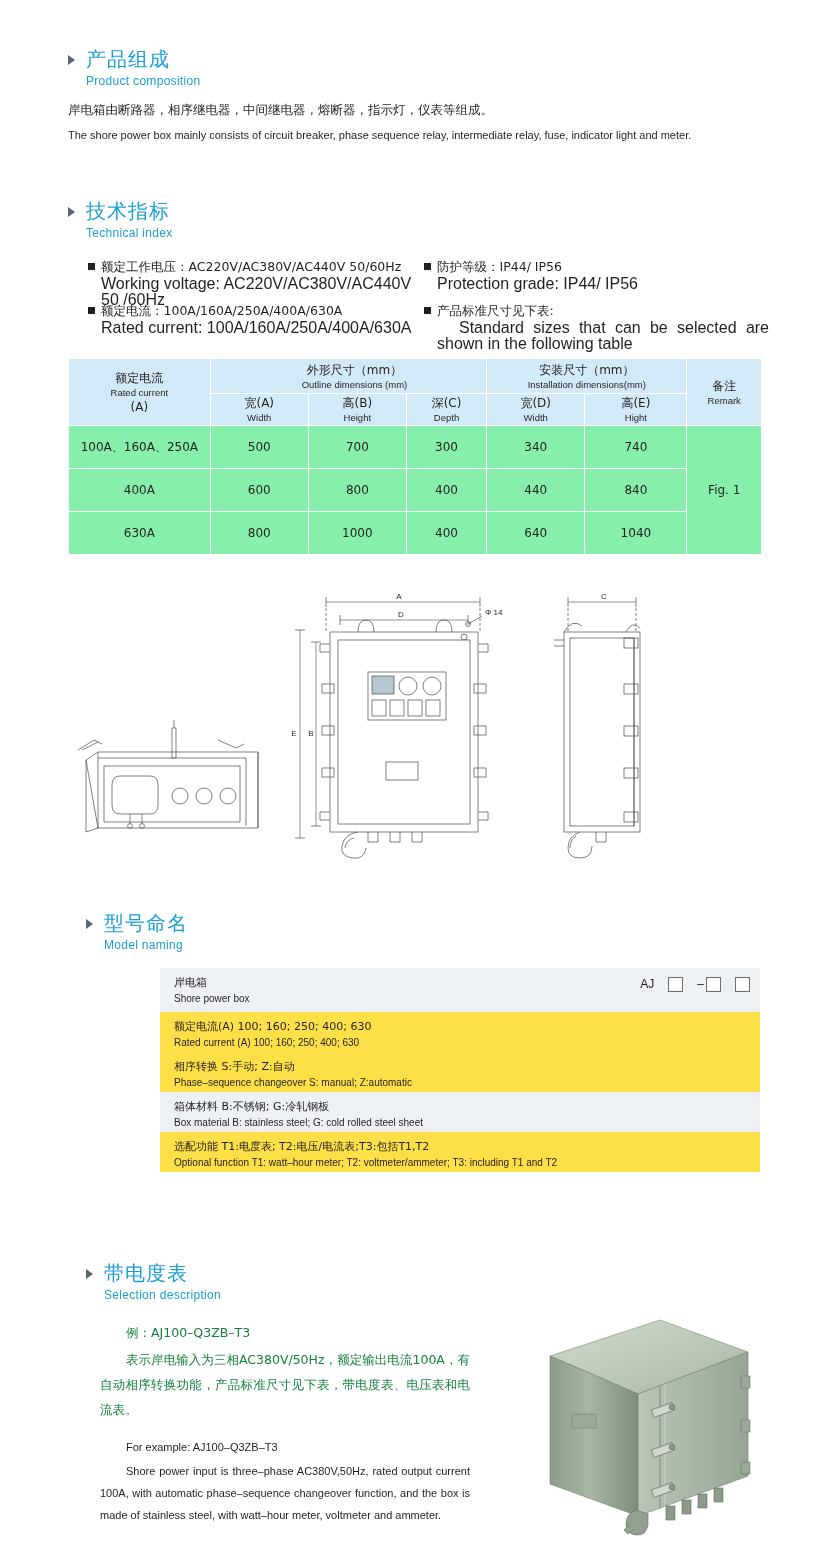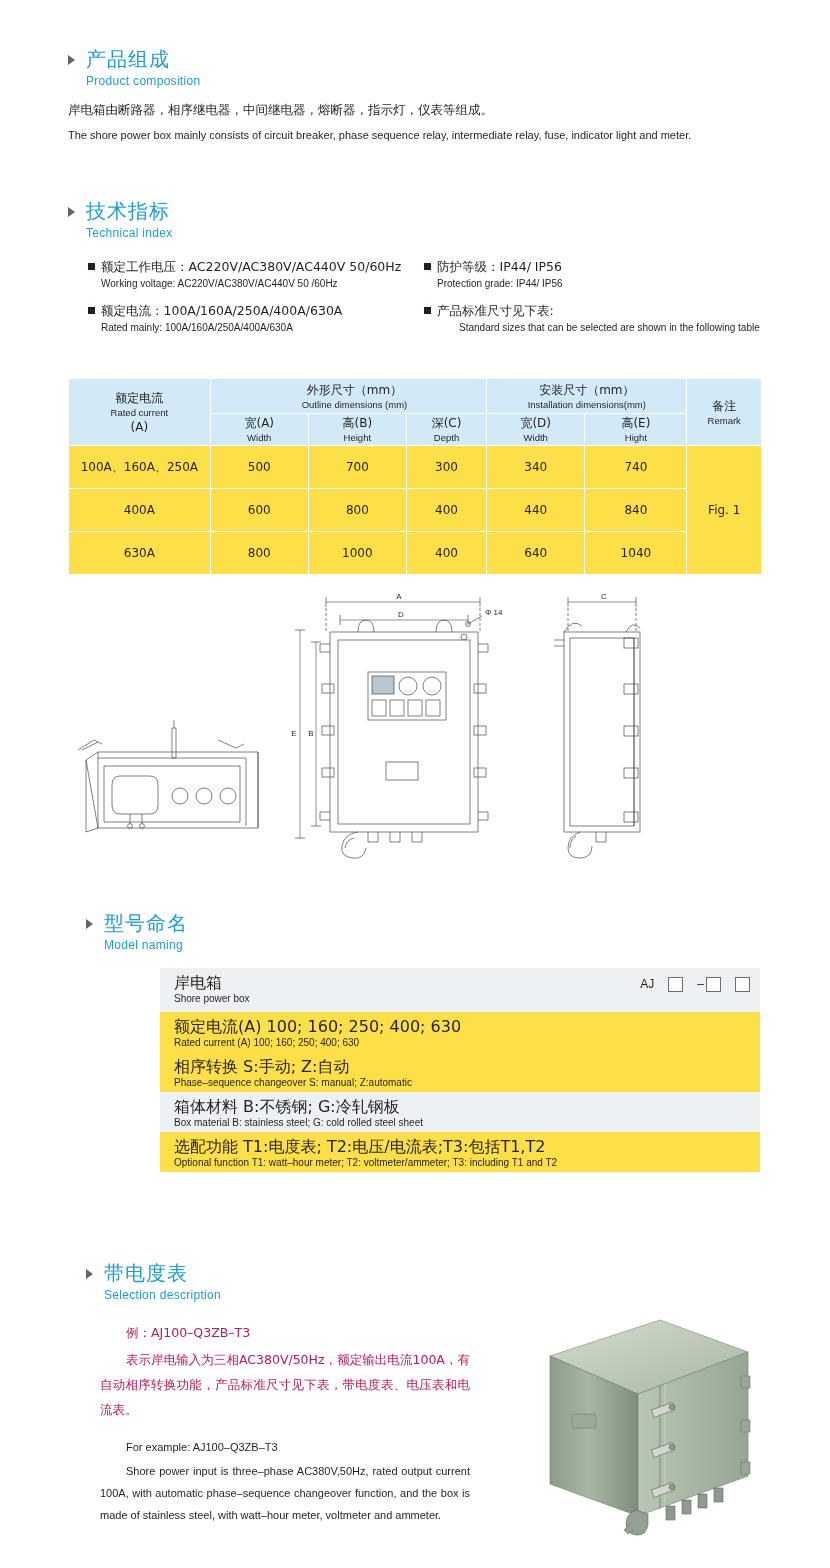--- a/index.html
+++ b/index.html
@@ -35,68 +35,68 @@
   .p-cn{font-size:12.5px;color:#231f20;line-height:20px;font-family:"DejaVu Sans",sans-serif;}
   .p-en{font-size:11px;color:#231f20;line-height:18px;}
 
   
   .bullet{
     display:inline-block;width:7px;height:7px;background:#231f20;
     margin-right:6px;vertical-align:1px;
   }
   .ti-item{position:absolute;}
   .ti-cn{font-size:12.5px;font-family:"DejaVu Sans",sans-serif;color:#231f20;line-height:18px;}
-  .ti-en{font-size:10px;color:#231f20;line-height:16px;margin-left:13px;}
+  .ti-en{font-size:16px;color:#231f20;line-height:16px;margin-left:13px;}
 
   
   table.spec{
-    position:absolute;left:68px;top:378px;width:694px;
+    position:absolute;left:68px;top:358px;width:694px;
     border-collapse:collapse;
     background:#eaf4fb;
   }
   table.spec td,table.spec th{
     border:1px solid #ffffff;
     text-align:center;
     vertical-align:middle;
     font-weight:normal;
     color:#231f20;
   }
   table.spec thead td{background:#d2e9f7;}
-  table.spec tbody td{background:#fde047;}
+  table.spec tbody td{background:#86efac;}
   .th-cn{font-size:12px;font-family:"DejaVu Sans",sans-serif;line-height:16px;}
   .th-en{font-size:9.5px;line-height:13px;}
   .cellv{font-size:12px;font-family:"DejaVu Sans",sans-serif;}
 
   
   .drawing{position:absolute;left:68px;top:580px;width:694px;height:290px;}
   .drawing svg{display:block;}
 
   
   .mn-wrap{position:absolute;left:160px;top:968px;width:600px;}
   .mn-row{
     position:relative;
     padding:7px 10px 7px 14px;
     box-sizing:border-box;
     width:600px;
   }
   .mn-row.a{background:#eef1f3;}
   .mn-row.b{background:#fde047;}
-  .mn-cn{font-size:16px;font-family:"DejaVu Sans",sans-serif;line-height:16px;color:#231f20;}
+  .mn-cn{font-size:11px;font-family:"DejaVu Sans",sans-serif;line-height:16px;color:#231f20;}
   .mn-en{font-size:10px;line-height:15px;color:#231f20;}
   .mn-code{
     position:absolute;right:10px;top:9px;font-size:12px;color:#231f20;
     display:flex;gap:14px;
   }
   .codebox{
     display:inline-block;width:13px;height:13px;border:1px solid #6d6e71;background:#fff;
   }
 
   
   .sel-txt{position:absolute;left:100px;top:1320px;width:370px;}
-  .sel-txt .l-cn{font-size:12.5px;font-family:"DejaVu Sans",sans-serif;line-height:25px;color:#be185d;text-align:justify;}
+  .sel-txt .l-cn{font-size:12.5px;font-family:"DejaVu Sans",sans-serif;line-height:25px;color:#15803d;text-align:justify;}
   .sel-txt .l-en{font-size:11px;line-height:22px;color:#231f20;text-align:justify;}
 
   
   .photo{position:absolute;left:520px;top:1310px;width:250px;height:230px;}
 </style>
 </head>
 <body>
 
 <div class="page">
 
@@ -115,21 +115,21 @@
     <div class="en">Technical index</div>
   </div>
 
   <div class="ti-item" style="left:88px;top:258px;width:340px;">
     <div class="ti-cn"><span class="bullet"></span><span>额定工作电压：AC220V/AC380V/AC440V  50/60Hz</span></div>
     <div class="ti-en">Working voltage: AC220V/AC380V/AC440V 50 /60Hz</div>
   </div>
 
   <div class="ti-item" style="left:88px;top:302px;width:340px;">
     <div class="ti-cn"><span class="bullet"></span><span>额定电流：100A/160A/250A/400A/630A</span></div>
-    <div class="ti-en">Rated mainly: 100A/160A/250A/400A/630A</div>
+    <div class="ti-en">Rated current: 100A/160A/250A/400A/630A</div>
   </div>
 
   <div class="ti-item" style="left:424px;top:258px;width:340px;">
     <div class="ti-cn"><span class="bullet"></span><span>防护等级：IP44/ IP56</span></div>
     <div class="ti-en">Protection grade: IP44/ IP56</div>
   </div>
 
   <div class="ti-item" style="left:424px;top:302px;width:345px;">
     <div class="ti-cn"><span class="bullet"></span><span>产品标准尺寸见下表:</span></div>
     <div class="ti-en" style="text-align:justify;text-indent:22px;">Standard  sizes  that  can  be  selected  are  shown  in  the  following table</div>

